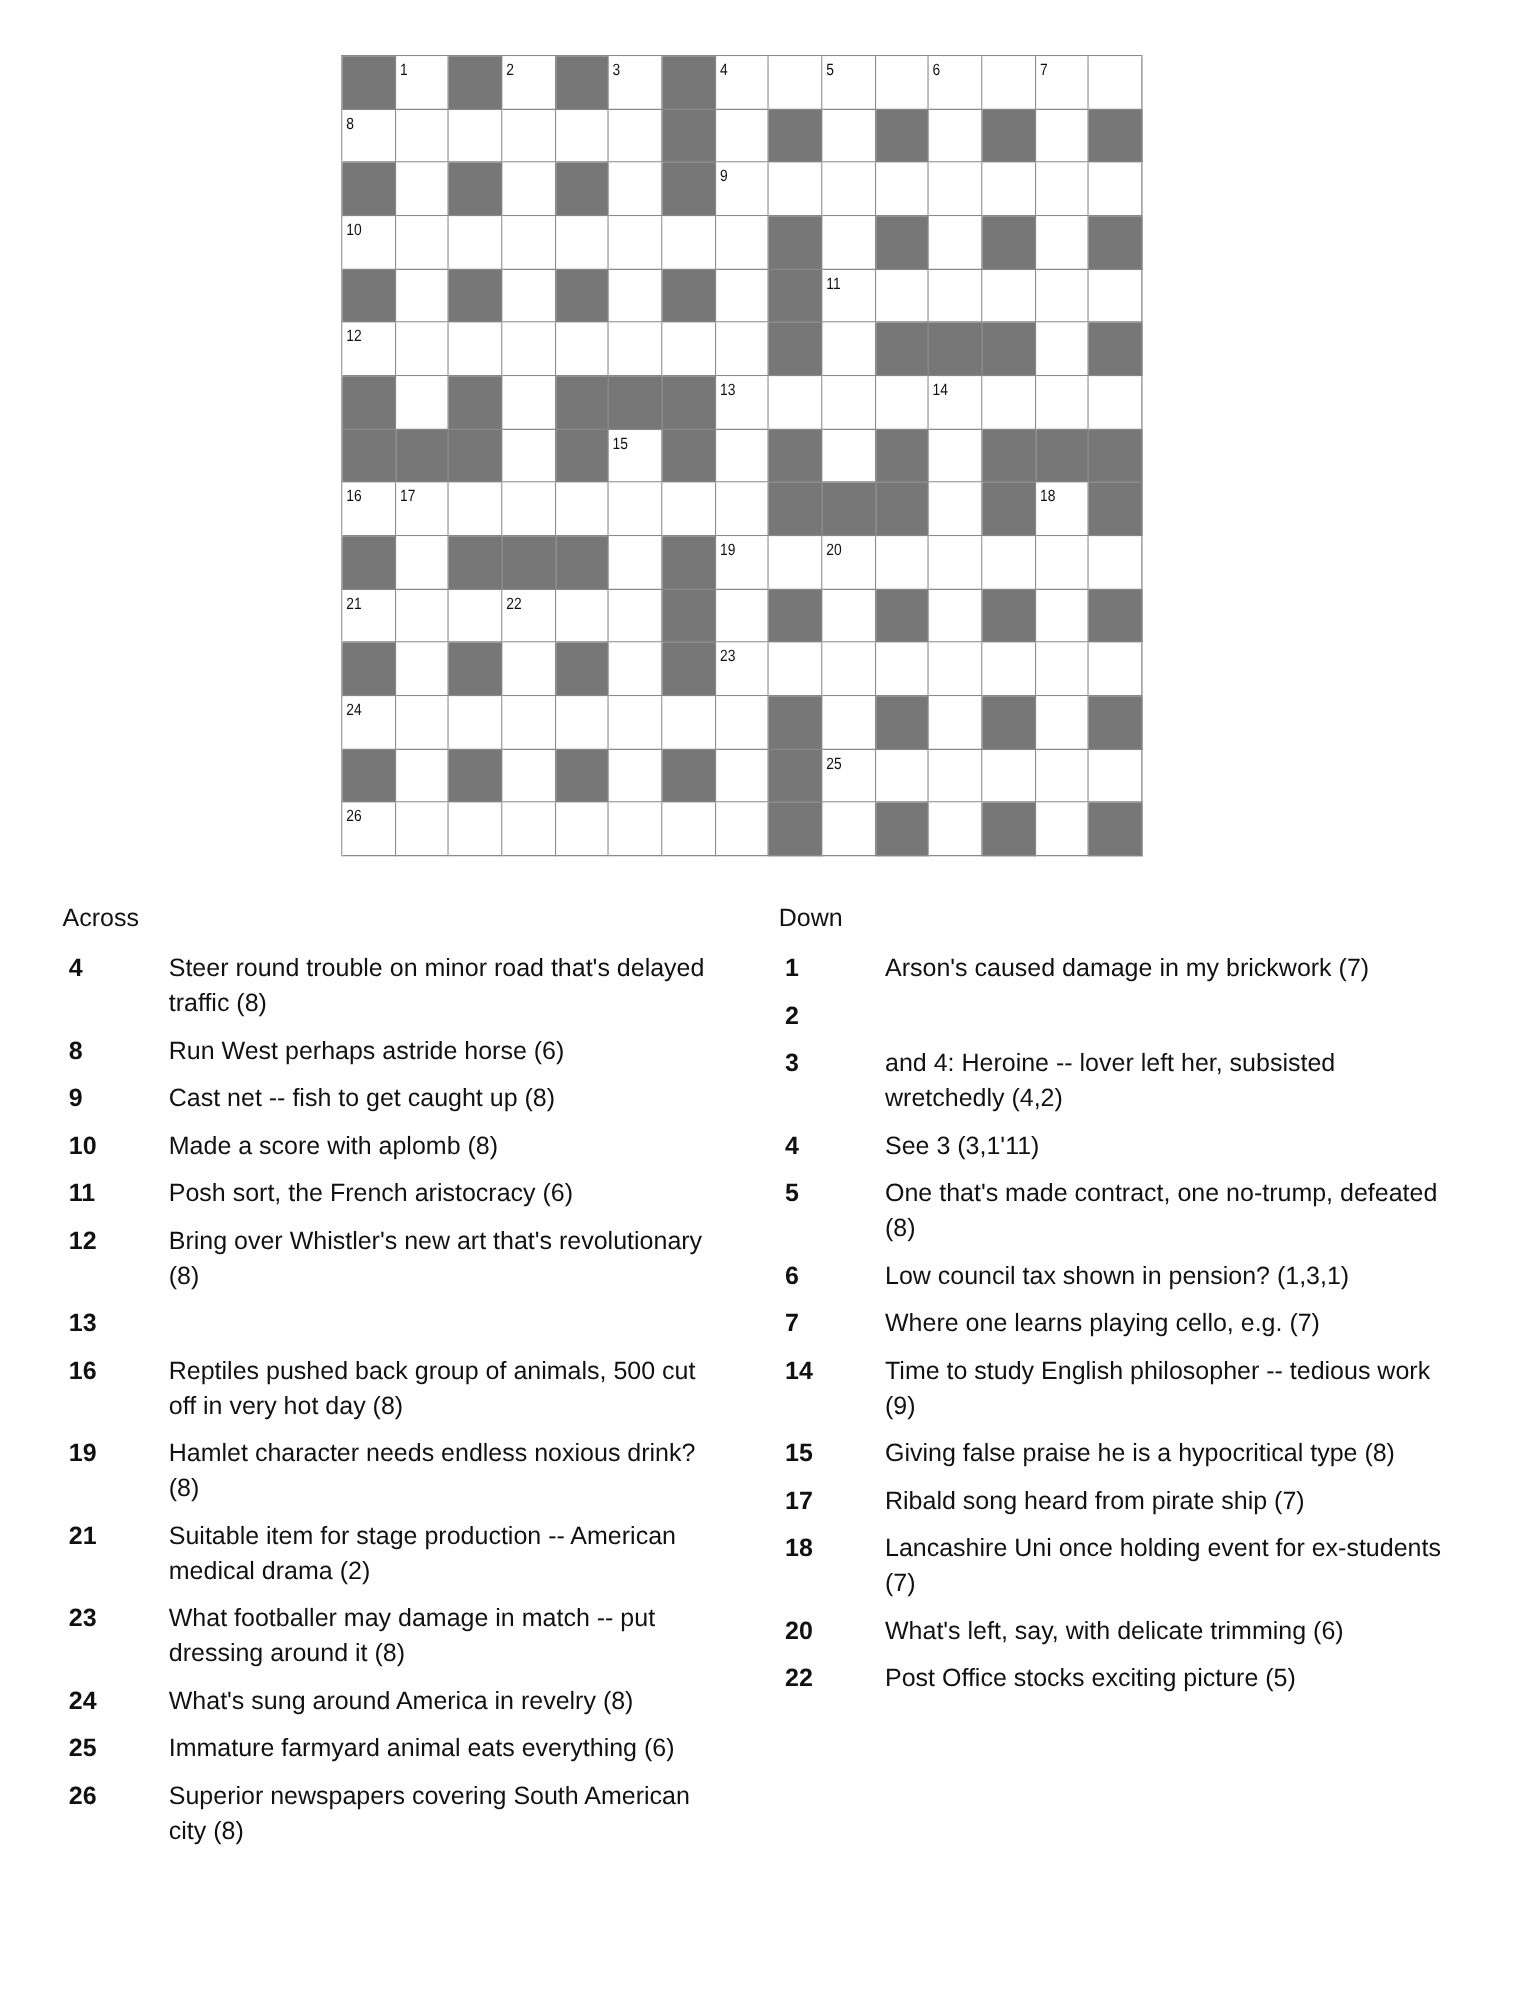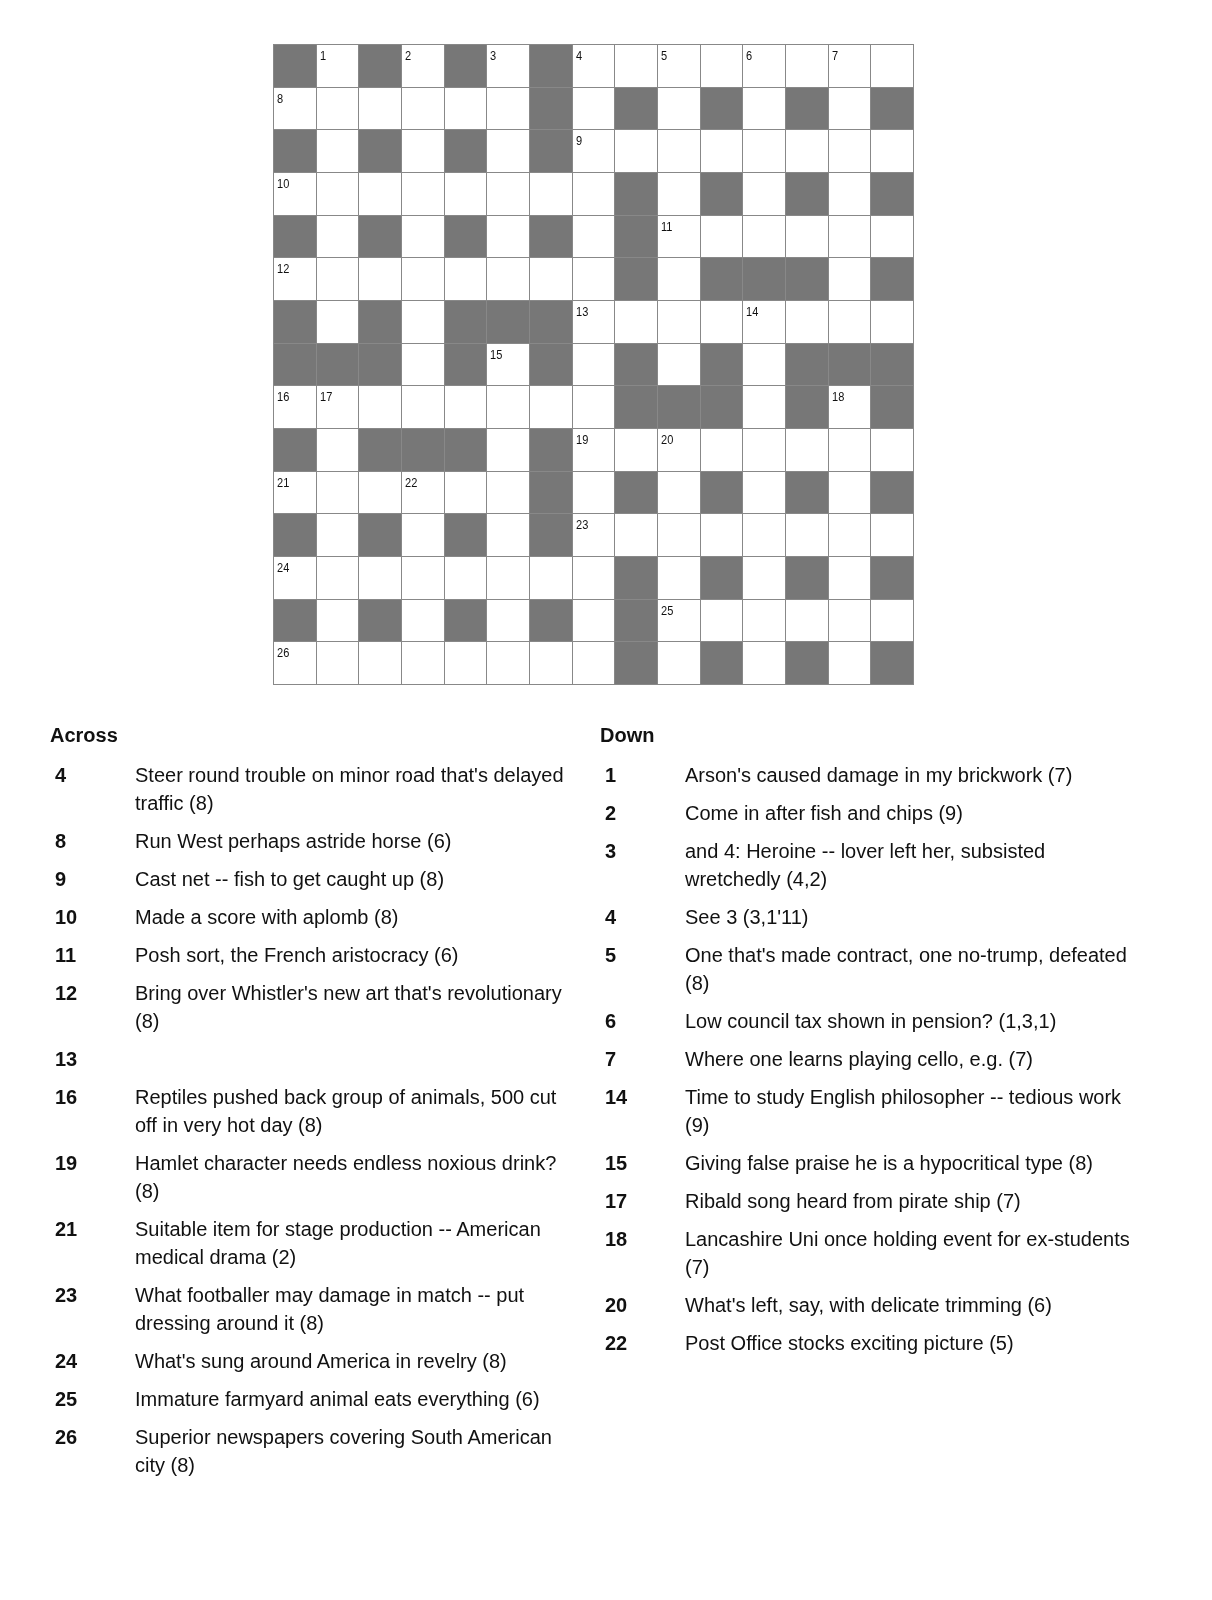--- a/index.html
+++ b/index.html
@@ -3,22 +3,22 @@
 <meta charset="utf-8">
 <style>
   html, body { margin: 0; padding: 0; background: #ffffff; }
   body { width: 1212px; height: 1600px; position: relative; font-family: "Liberation Sans", sans-serif; color: #111; overflow: hidden; }
   #grid { position: absolute; left: 273px; top: 44px; width: 641px; height: 641px; display: grid; grid-template-columns: repeat(15, 1fr); grid-template-rows: repeat(15, 1fr); border-top: 1px solid #888; border-left: 1px solid #888; box-sizing: border-box; }
   .cell { position: relative; border-right: 1px solid #888; border-bottom: 1px solid #888; box-sizing: border-box; background: #fff; }
   .cell.black { background: #777777; }
   .cell .num { position: absolute; left: 3px; top: 4px; font-size: 13px; line-height: 13px; color: #111; font-family: "Liberation Sans", sans-serif; transform: scaleX(0.85); transform-origin: left top; }
   .section { position: absolute; top: 723px; }
   .section.across { left: 50px; width: 520px; }
-  .section.down { left: 600px; width: 540px; }
-  .section h2 { margin: 0 0 14px 0; font-size: 20px; font-weight: bold; line-height: 24px; }
+  .section.down { left: 623px; width: 540px; }
+  .section h2 { margin: 0 0 14px 0; font-size: 20px; font-weight: normal; line-height: 24px; }
   .clue { display: flex; margin-bottom: 10px; font-size: 20px; line-height: 28px; }
   .clue .cnum { width: 85px; flex: 0 0 85px; font-weight: bold; padding-left: 5px; box-sizing: border-box; }
   .clue .ctext { flex: 1; }
   .down .clue .cnum { width: 85px; flex: 0 0 85px; padding-left: 5px; }
 </style>
 </head>
 <body>
 
 <div id="grid">
     <div class="cell black"></div>
@@ -363,21 +363,20 @@
 
 <div class="section down">
   <h2>Down</h2>
   <div id="down-list">
       <div class="clue">
         <span class="cnum">1</span>
         <span class="ctext">Arson's caused damage in my brickwork (7)</span>
       </div>
       <div class="clue">
         <span class="cnum">2</span>
-        <span class="ctext">Come in after fish and chips (9)</span>
       </div>
       <div class="clue">
         <span class="cnum">3</span>
         <span class="ctext">and 4: Heroine -- lover left her, subsisted wretchedly (4,2)</span>
       </div>
       <div class="clue">
         <span class="cnum">4</span>
         <span class="ctext">See 3 (3,1'11)</span>
       </div>
       <div class="clue">

